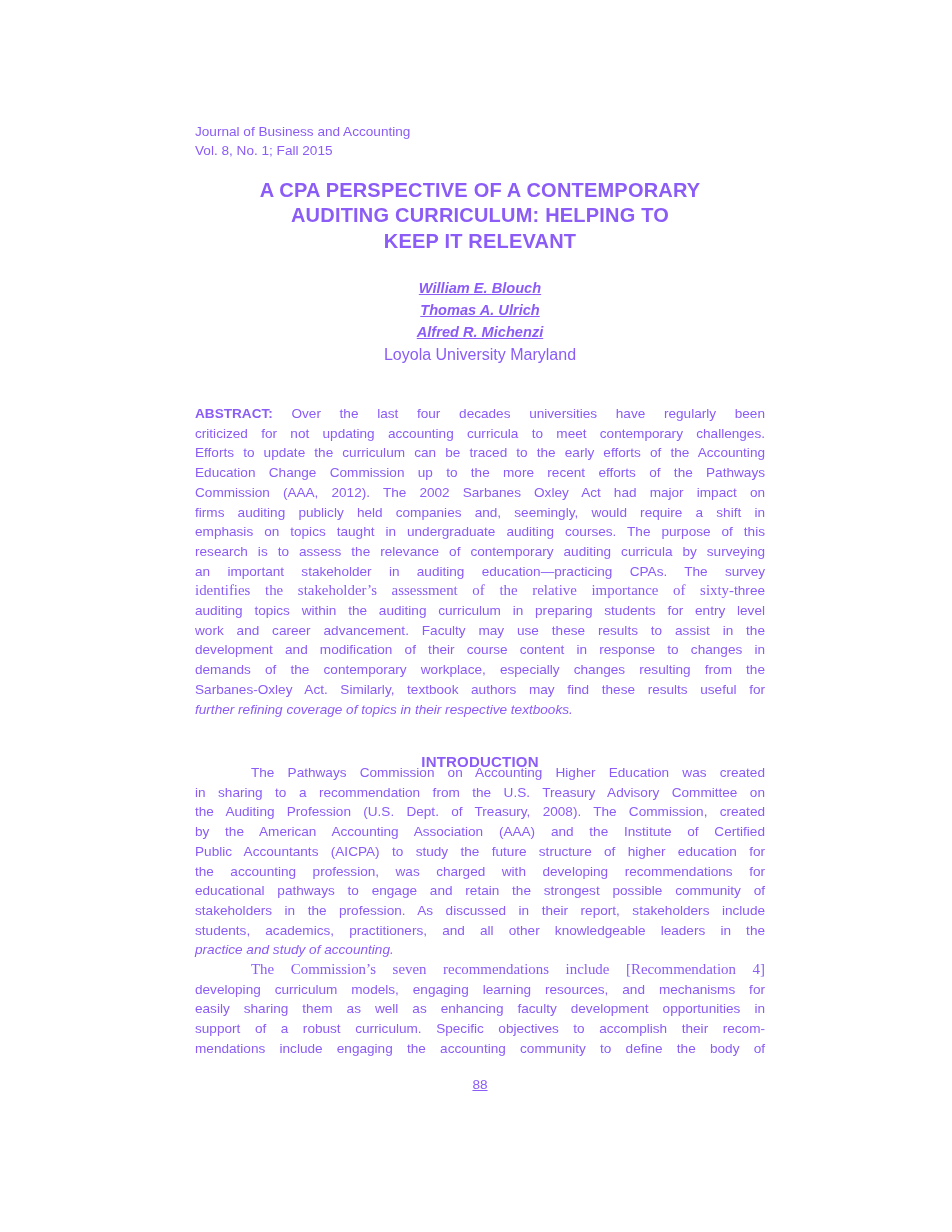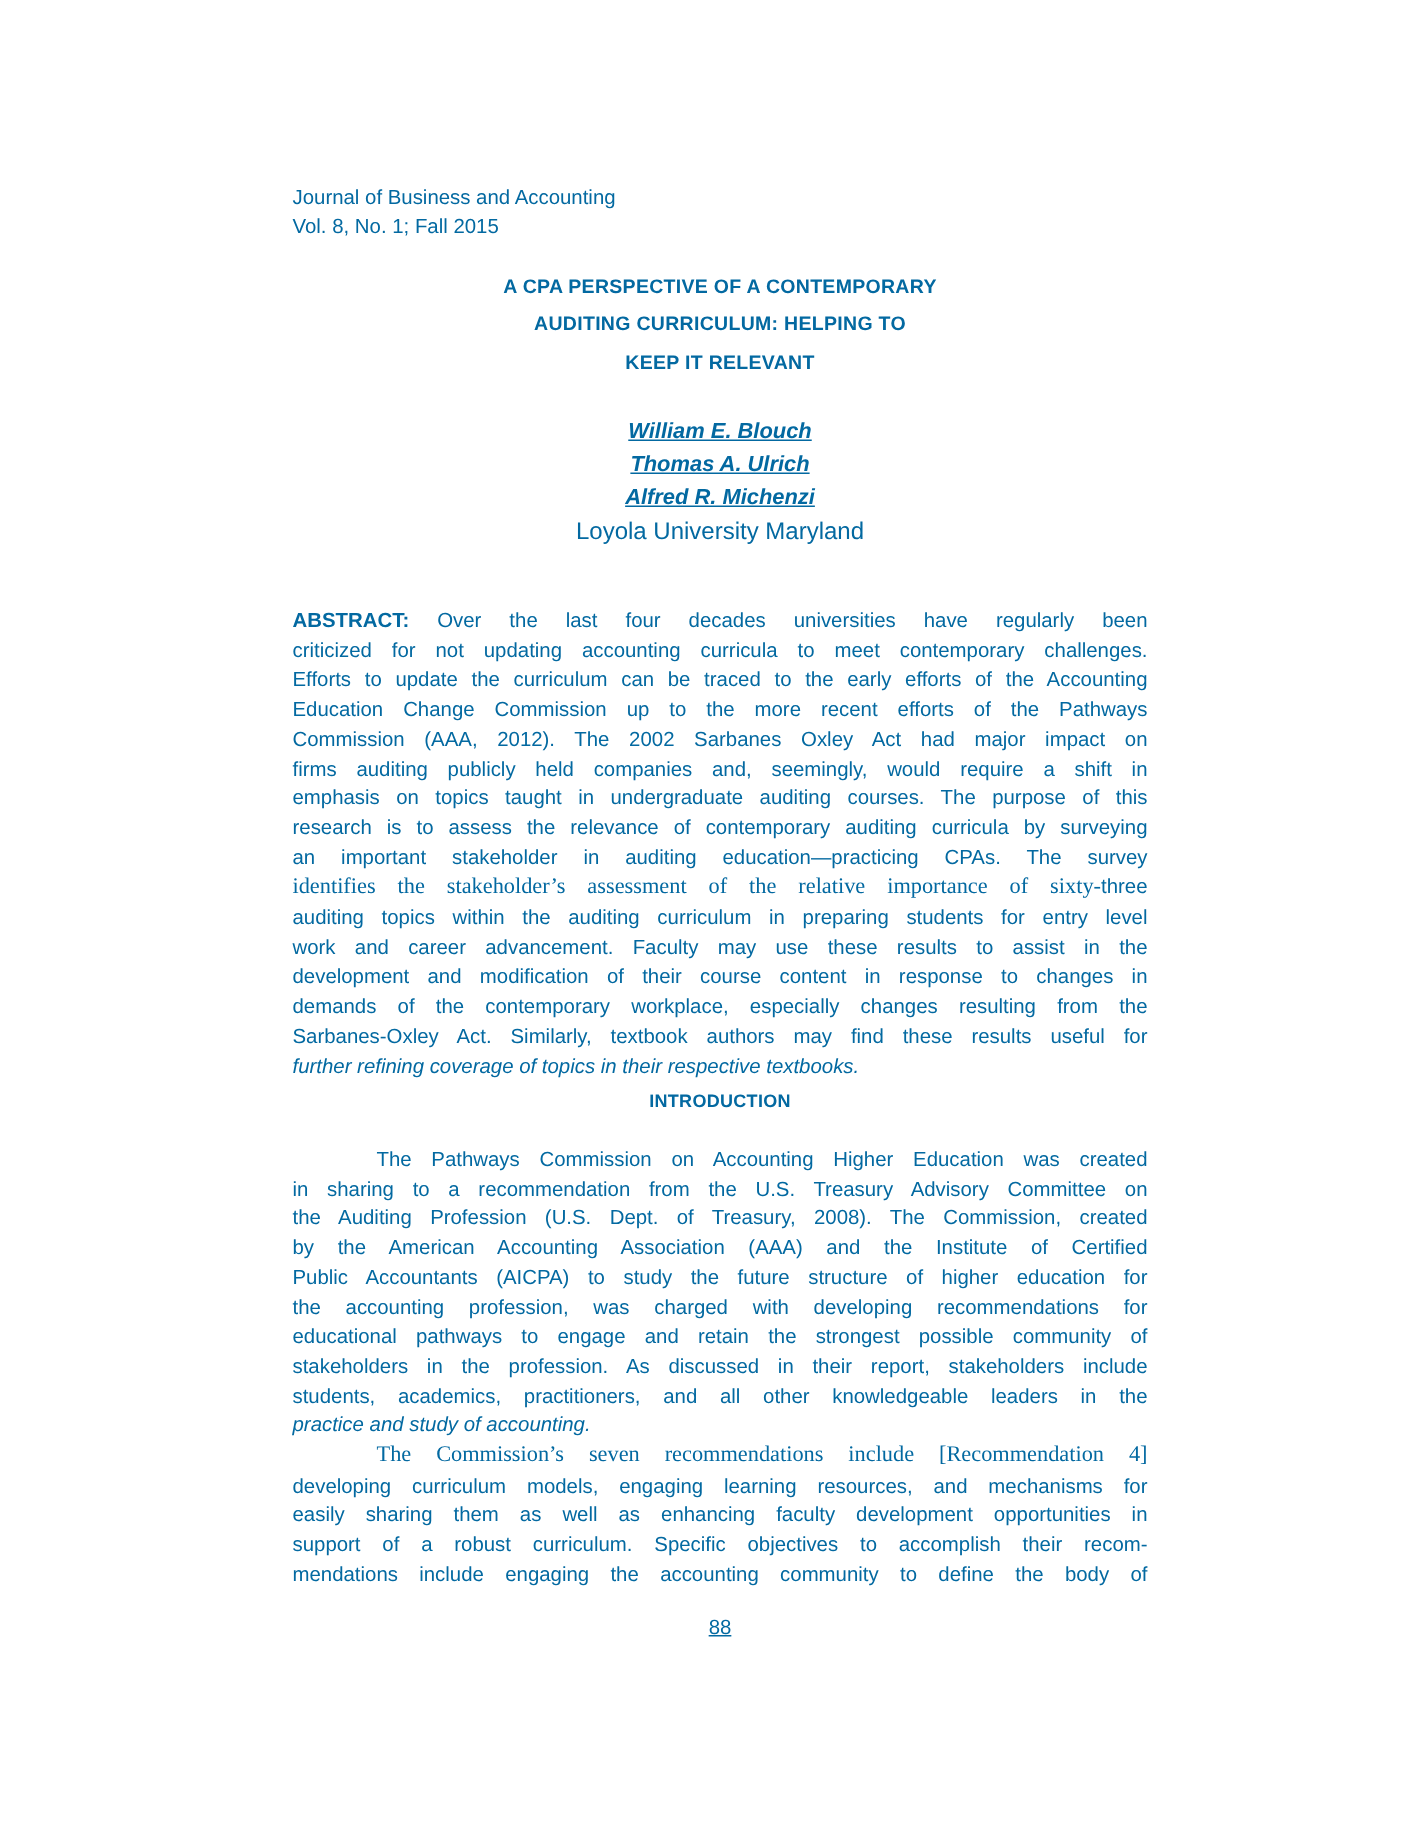--- a/index.html
+++ b/index.html
@@ -6,36 +6,36 @@
     margin: 0;
     padding: 0;
     background: #ffffff;
   }
   #page {
     position: relative;
     width: 880px;
     height: 1232px;
     background: #ffffff;
     font-family: "Liberation Sans", sans-serif;
-    color: #0369a1;
+    color: #8b5cf6;
     overflow: hidden;
   }
   .abs { position: absolute; }
 
   
   #journal-header {
     left: 195px; top: 123px; width: 570px;
     font-size: 13.6px; line-height: 18.6px;
   }
   #journal-header .tline { text-align: left; text-align-last: left; }
 
   
   #article-title {
     left: 195px; top: 178px; width: 570px;
-    font-size: 13px; font-weight: 700; line-height: 25.3px;
+    font-size: 20px; font-weight: 700; line-height: 25.3px;
     letter-spacing: 0.2px;
   }
   #article-title .tline { text-align: center; text-align-last: center; }
 
   
   #authors {
     left: 195px; top: 278px; width: 570px;
     font-size: 14.6px; font-weight: 700; font-style: italic;
     line-height: 21.9px;
   }
@@ -62,22 +62,22 @@
   .tline.indent { text-indent: 56px; }
 
   .serif {
     font-family: Liberation Serif, serif;
     font-size: 14.9px;
   }
   .b { font-weight: 700; }
 
   
   #intro-heading {
-    left: 195px; top: 724px; width: 570px;
-    font-size: 12px; font-weight: 700; text-align: center;
+    left: 195px; top: 752px; width: 570px;
+    font-size: 15px; font-weight: 700; text-align: center;
     line-height: 20px; letter-spacing: 0.2px;
   }
 
   
   #page-number {
     left: 195px; top: 1076px; width: 570px;
     font-size: 13.6px; text-align: center; line-height: 18px; text-decoration: underline;
   }
 </style>
 </head>

